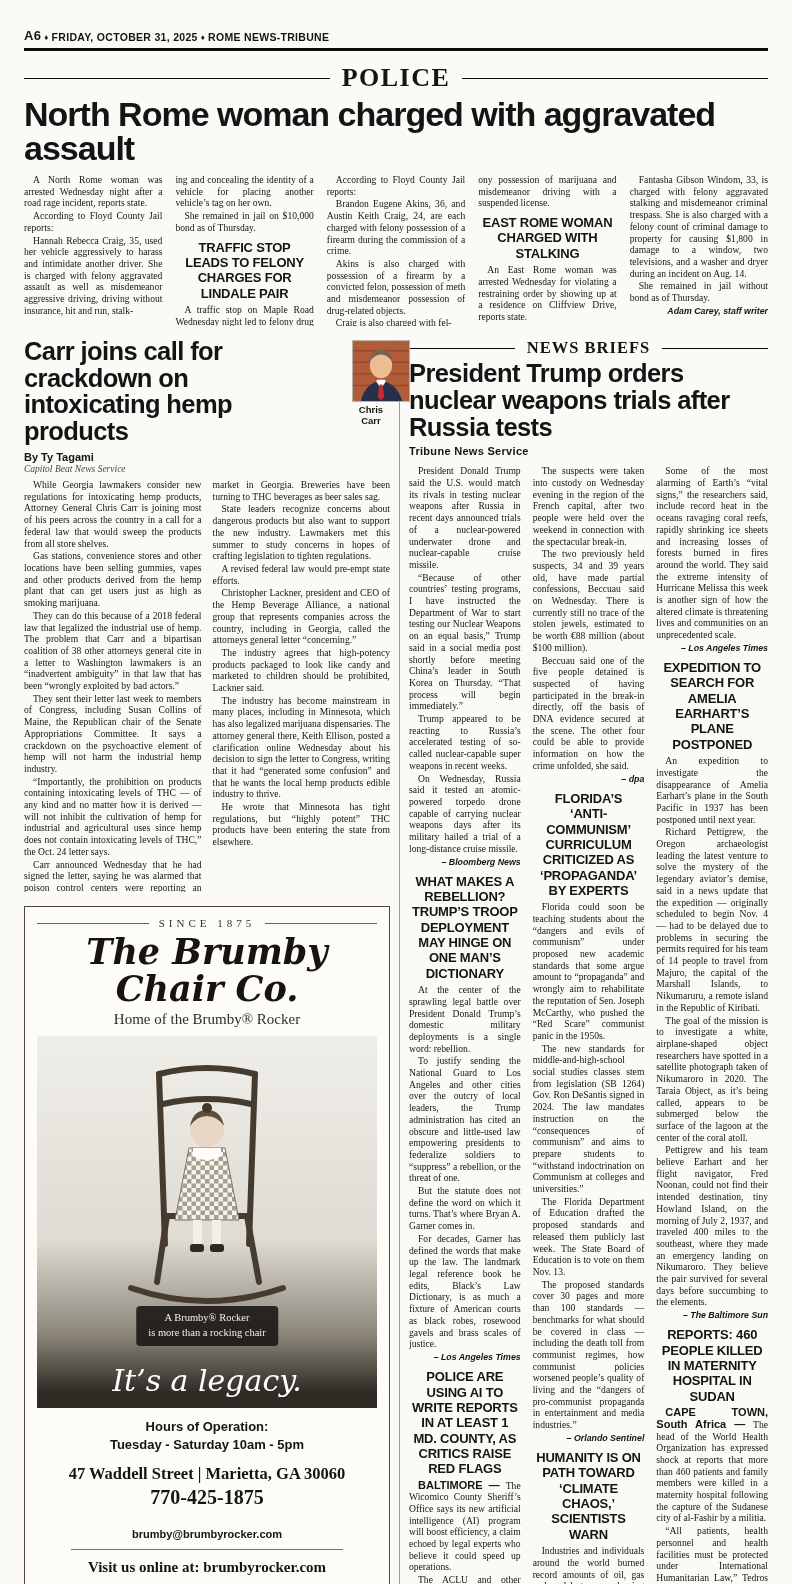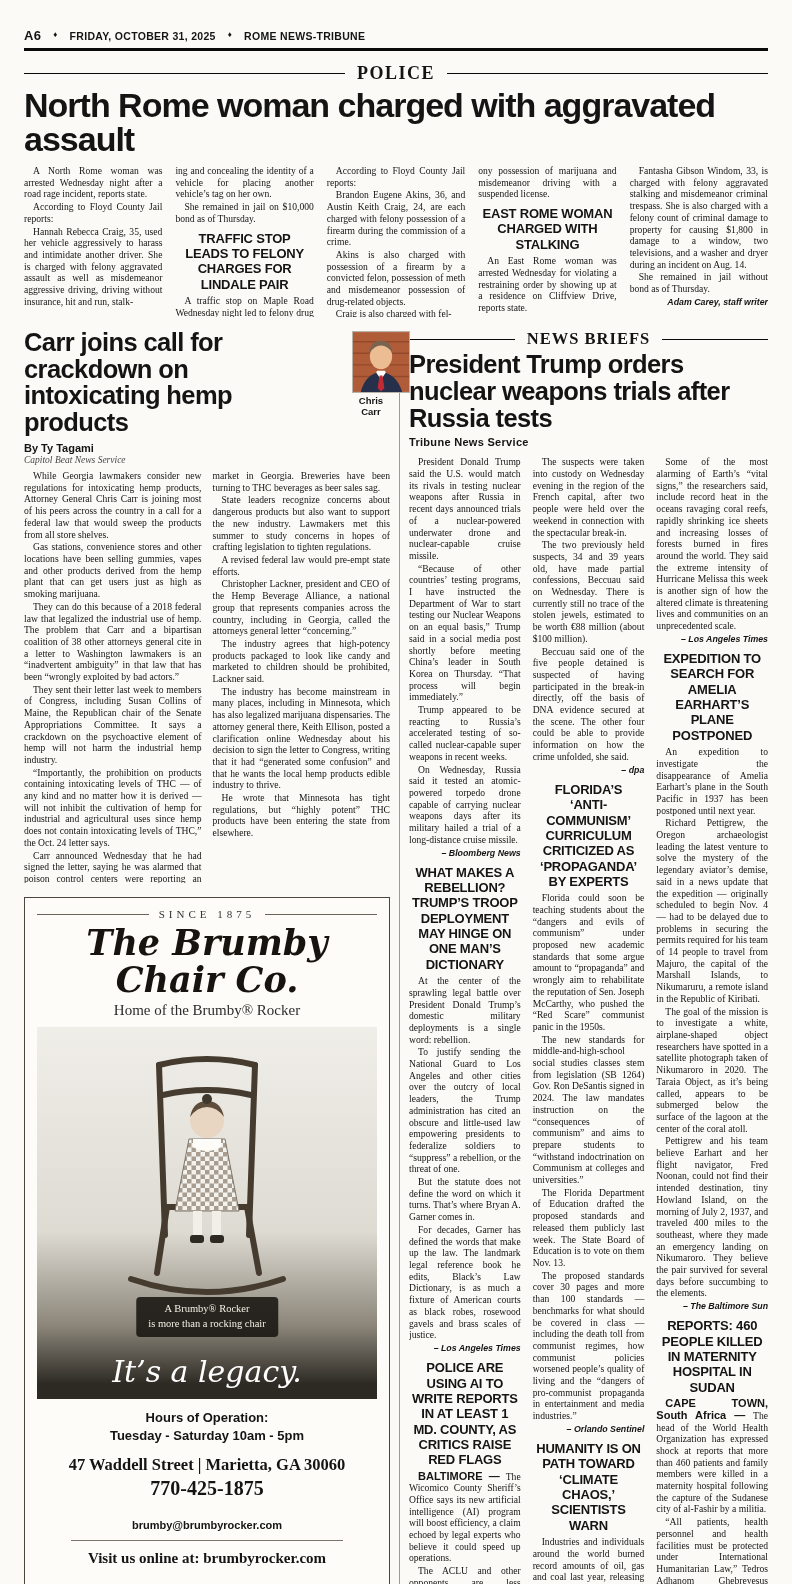--- a/index.html
+++ b/index.html
@@ -4,30 +4,30 @@
 <style>
   html,body { margin:0; padding:0; }
   body {
     width:792px; height:1584px; overflow:hidden;
     background:#fbfaf6; color:#141414;
     font-family:"Liberation Serif", serif;
   }
   .page { box-sizing:border-box; width:792px; height:1584px; padding:28px 24px 0; }
 
   
-  .masthead { display:flex; align-items:center; gap:12px;
+  .masthead { display:flex; align-items:flex-end; gap:3px;
     font-family:"Liberation Sans", sans-serif; font-weight:700; font-size:10.5px; letter-spacing:.3px; }
   .masthead .pg { font-size:13px; }
   .masthead .diam { font-size:8px; position:relative; top:-1px; }
   .rule-thick { border-top:3px solid #0a0a0a; margin-top:5px; }
 
   
   .kicker { display:flex; align-items:center; gap:12px; margin:12px 0 4px; }
   .kicker .line { flex:1; border-top:1.6px solid #0a0a0a; }
-  .kicker .lbl { font-family:"Liberation Serif", serif; font-weight:700; font-size:18px; letter-spacing:1.5px; }
+  .kicker .lbl { font-family:"Liberation Serif", serif; font-weight:700; font-size:26px; letter-spacing:1.5px; }
   .kicker.small { margin:0 0 2px; }
   .kicker.small .lbl { font-size:16.5px; letter-spacing:1px; }
 
   h1.main-hl { margin:3px 0 9px; font-family:"Liberation Sans", sans-serif;
     font-weight:700; font-size:34px; line-height:1.0; letter-spacing:-1px; }
 
   
   .cols { display:flex; text-align:justify; }
   .cols .col { flex:1; min-width:0; }
   .cols p { margin:0 0 1px; text-indent:9px; font-size:9.6px; line-height:11.7px; }

